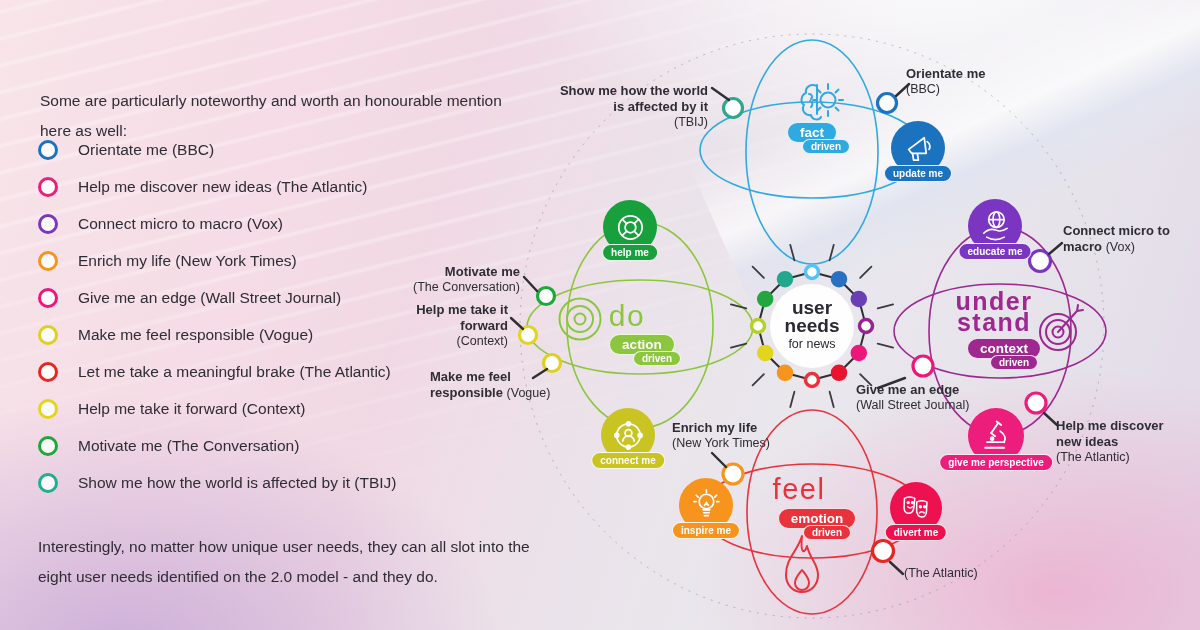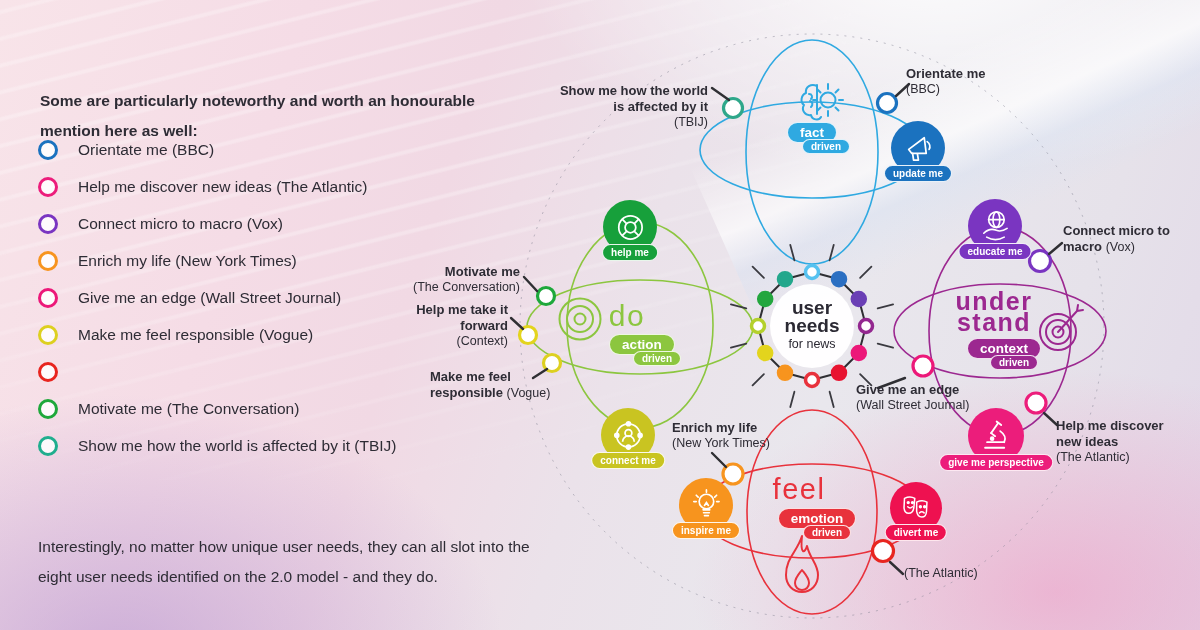--- a/index.html
+++ b/index.html
@@ -15,21 +15,21 @@
     background:repeating-linear-gradient(-14deg, rgba(255,255,255,0) 0 9px, rgba(255,255,255,.38) 11px 13px, rgba(255,255,255,0) 15px 26px);
     -webkit-mask-image:radial-gradient(ellipse at 40% 40%, #000 30%, transparent 75%);
     mask-image:radial-gradient(ellipse at 40% 40%, #000 30%, transparent 75%);
     opacity:.7;pointer-events:none;}
   .swoosh{position:absolute;right:-60px;top:-80px;width:560px;height:420px;transform:rotate(-24deg);
     background:linear-gradient(180deg, rgba(255,255,255,0) 30%, rgba(255,255,255,.65) 48%, rgba(210,225,245,.35) 58%, rgba(255,255,255,0) 72%);
     pointer-events:none;}
   .abs{position:absolute;}
   
   .title{left:37px;top:16px;font-size:29px;font-weight:600;color:#28262f;letter-spacing:.2px;}
-  .intro{left:40px;top:70px;width:492px;font-size:15.5px;line-height:1.95;color:#2e2c35;font-weight:bold;}
+  .intro{left:40px;top:70px;width:492px;font-size:15.5px;line-height:1.95;color:#2e2c35;}
   .outro{left:38px;top:516px;width:514px;font-size:15.5px;line-height:1.95;color:#2e2c35;}
   .bullets{left:38px;top:131px;margin:0;padding:0;list-style:none;}
   .bullet{display:flex;align-items:center;gap:20px;height:37px;}
   .ring{width:14px;height:14px;border-radius:50%;border:3.5px solid #999;background:rgba(255,255,255,.85);flex:0 0 auto;}
   .blabel{font-size:15.5px;color:#2e2c35;}
   
   .qtitle{text-align:center;letter-spacing:1.5px;}
   .pill{color:#fff;font-weight:bold;border:1px solid rgba(255,255,255,.85);border-radius:14px;white-space:nowrap;width:max-content;}
   .pill.big{font-size:13.5px;padding:2px 12px;}
   .pill.sub{font-size:10px;padding:1px 8px;margin-top:-4px;}
@@ -76,20 +76,25 @@
     <li class="bullet">
       <span class="ring" style="border-color: rgb(236, 24, 121);"></span>
       <span class="blabel">Give me an edge (Wall Street Journal)</span>
       </li>
     <li class="bullet">
       <span class="ring" style="border-color: rgb(221, 208, 32);"></span>
       <span class="blabel">Make me feel responsible (Vogue)</span>
       </li>
     <li class="bullet">
       <span class="ring" style="border-color: rgb(232, 37, 31);"></span>
+      <span class="blabel">Let me take a meaningful brake (The Atlantic)</span>
+      </li>
+    <li class="bullet">
+      <span class="ring" style="border-color: rgb(227, 212, 29);"></span>
+      <span class="blabel">Help me take it forward (Context)</span>
       </li>
     <li class="bullet">
       <span class="ring" style="border-color: rgb(30, 168, 59);"></span>
       <span class="blabel">Motivate me (The Conversation)</span>
       </li>
     <li class="bullet">
       <span class="ring" style="border-color: rgb(31, 174, 142);"></span>
       <span class="blabel">Show me how the world is affected by it (TBIJ)</span>
       </li>
   </ul>

